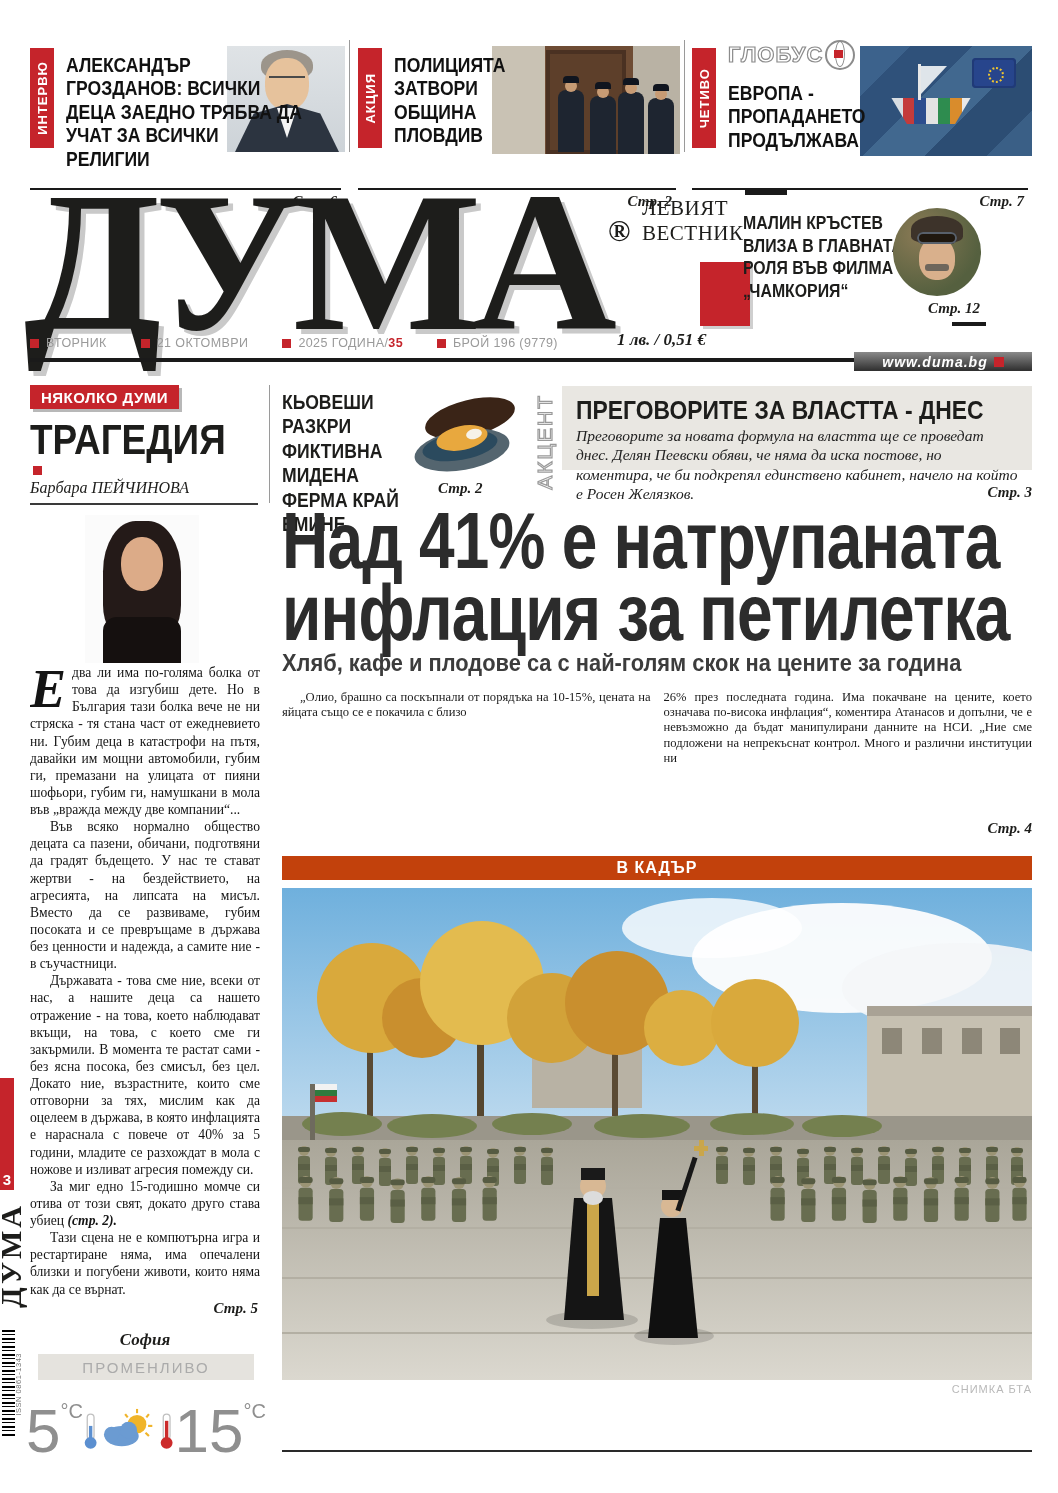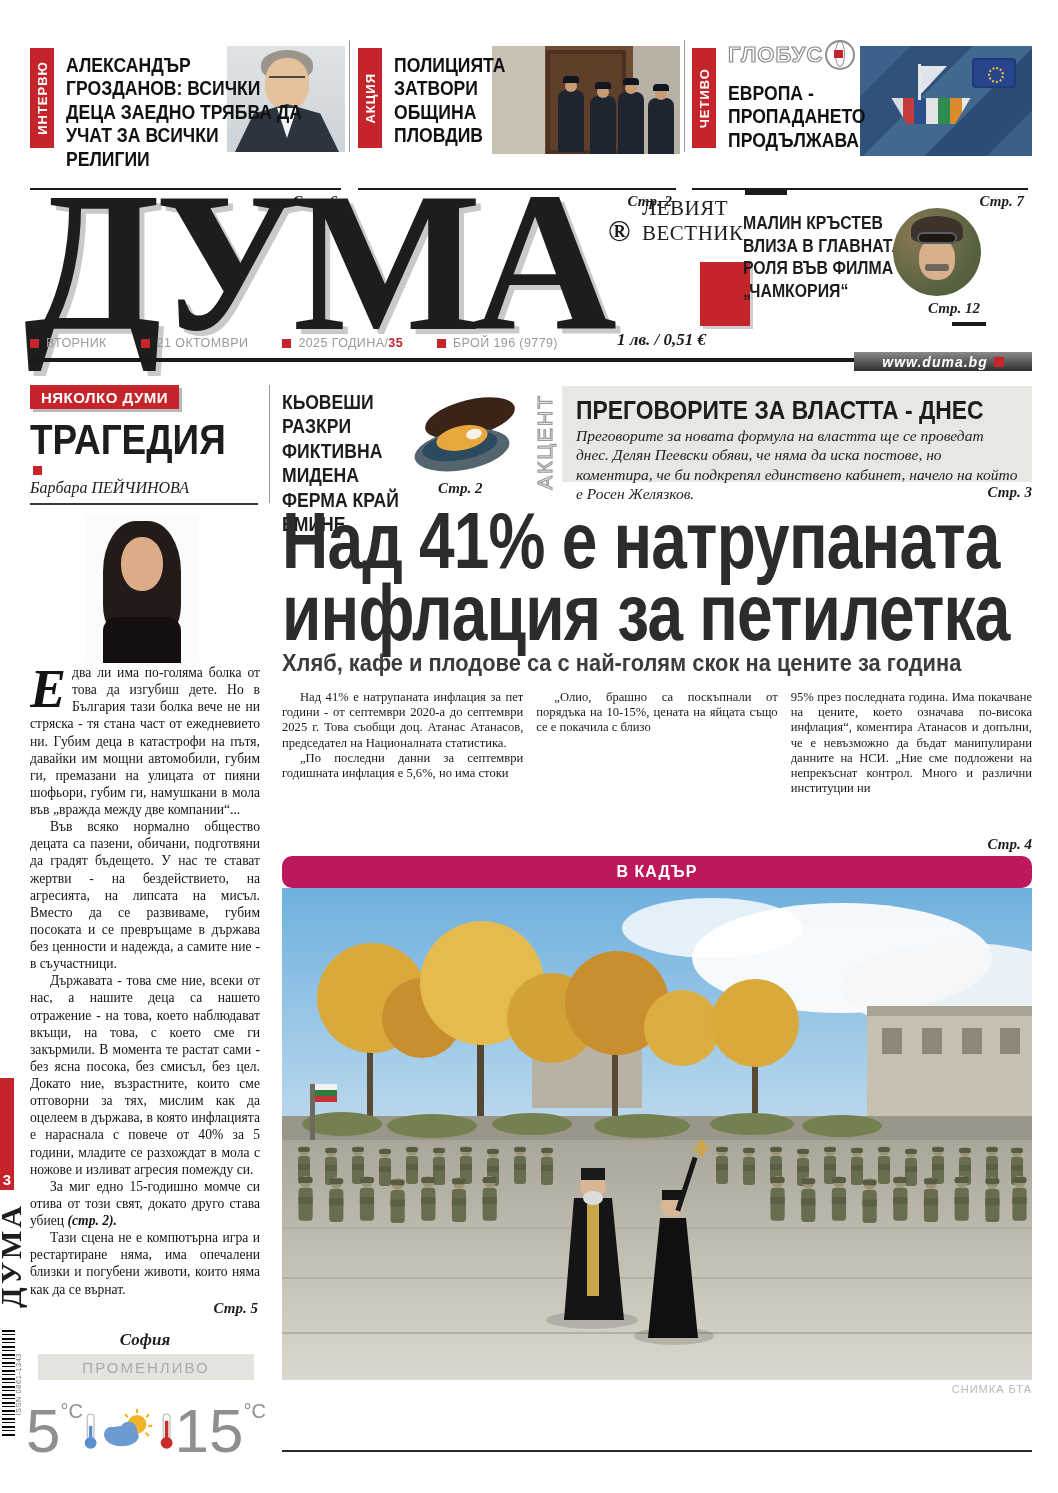--- a/index.html
+++ b/index.html
@@ -68,53 +68,53 @@
   .op-title{left:30px;top:416px;font-weight:bold;font-size:42px;transform:scaleX(.88);transform-origin:left top;}
   .op-bullet{left:33px;top:466px;width:9px;height:9px;background:#c5242b;}
   .op-author{left:30px;top:479px;font-family:"Liberation Serif",serif;font-style:italic;font-size:16px;}
   .op-rule{left:30px;top:503px;width:228px;border-top:2px solid #3a3a3a;}
   .vdiv1{left:269px;top:385px;width:1px;height:118px;background:#9a9a9a;}
   .mussel-title{left:282px;top:390px;width:152px;font-weight:bold;font-size:20px;line-height:1.22;transform:scaleX(.88);transform-origin:left top;}
   .mussel-page{left:438px;top:480px;}
   .mussel-photo{left:400px;top:390px;width:120px;height:90px;}
   .accent-tag{left:533px;top:388px;height:108px;display:flex;align-items:center;}
   .accent-tag span{writing-mode:vertical-rl;transform:rotate(180deg);font-size:21px;letter-spacing:2px;color:#fff;-webkit-text-stroke:1.2px #9a9a9a;}
-  .accent-box{left:562px;top:386px;width:470px;height:96px;background:#e9e7e2;padding:9px 14px;box-sizing:border-box;}
+  .accent-box{left:562px;top:386px;width:470px;height:84px;background:#e9e7e2;padding:9px 14px;box-sizing:border-box;}
   .accent-title{font-weight:bold;font-size:26px;transform:scaleX(.88);transform-origin:left top;white-space:nowrap;}
   .accent-text{font-family:"Liberation Serif",serif;font-style:italic;font-size:15.5px;line-height:1.25;color:#222;}
   .accent-page{right:26px;top:484px;}
 
   
   .h1line{left:282px;font-weight:bold;font-size:80px;line-height:.87;letter-spacing:-1px;color:#2c2c2c;white-space:nowrap;transform:scaleX(.8);transform-origin:left top;}
   .subhead{left:282px;top:650px;font-weight:bold;font-size:23px;color:#3c3c3c;transform:scaleX(.95);transform-origin:left top;white-space:nowrap;}
   .leadcols{left:282px;top:690px;width:750px;height:164px;display:flex;gap:13px;}
   .leadcols .col{flex:1;font-family:"Liberation Serif",serif;font-size:12.6px;line-height:1.21;text-align:justify;color:#1a1a1a;overflow:hidden;}
   .leadcols p{margin:0;text-indent:18px;}
   .leadcols p.ni{text-indent:0;}
-  .lead-page{right:26px;top:820px;margin-top:16px;}
+  .lead-page{right:26px;top:820px;}
 
   
   .op-photo{left:85px;top:515px;width:114px;height:148px;background:#fbfbfb;}
   .op-photo .bhair{position:absolute;left:18px;top:6px;width:78px;height:120px;border-radius:42% 42% 30% 30%;background:#241a18;}
   .op-photo .bface{position:absolute;left:36px;top:22px;width:42px;height:54px;border-radius:48%;background:#dcab88;}
   .op-photo .bbody{position:absolute;left:18px;top:102px;width:78px;height:46px;border-radius:14px 14px 0 0;background:#15100f;}
   .op-body{left:30px;top:664px;width:230px;height:652px;font-family:"Liberation Serif",serif;font-size:13.6px;line-height:1.26;text-align:justify;color:#141414;overflow:hidden;}
   .op-body p{margin:0;text-indent:20px;}
   .op-body p.first{text-indent:0;}
   .dropcap{float:left;font-family:"Liberation Serif",serif;font-style:italic;font-weight:bold;font-size:54px;line-height:.8;padding:4px 6px 0 0;}
   .bi{font-weight:bold;font-style:italic;}
   .op-page{left:30px;top:1300px;width:228px;text-align:right;}
   .wx-city{left:30px;top:1330px;width:230px;text-align:center;font-family:"Liberation Serif",serif;font-style:italic;font-weight:bold;font-size:17px;}
   .wx-bar{left:38px;top:1354px;width:216px;height:26px;background:#e5e3de;display:flex;align-items:center;justify-content:center;color:#ababab;font-size:15px;letter-spacing:2px;}
   .wx-row{left:26px;top:1386px;width:240px;height:90px;display:flex;align-items:center;justify-content:space-between;}
   .wx-t{font-size:62px;color:#8f8f8f;line-height:1;}
   .wx-t sup{font-size:20px;vertical-align:34px;color:#8f8f8f;}
 
   
-  .vkadur{left:282px;top:856px;width:750px;height:32px;background:#be185d;color:#fff;font-weight:bold;font-size:16px;letter-spacing:1px;display:flex;align-items:center;justify-content:center;border-radius:10px;}
+  .vkadur{left:282px;top:856px;width:750px;height:24px;background:#c2410c;color:#fff;font-weight:bold;font-size:16px;letter-spacing:1px;display:flex;align-items:center;justify-content:center;}
   .bigphoto{left:282px;top:888px;width:750px;height:492px;}
   .credit{right:26px;top:1383px;font-size:11px;color:#b9b9b9;letter-spacing:1px;}
   .caption{left:282px;top:1398px;width:750px;font-family:"Liberation Serif",serif;font-style:italic;font-weight:bold;font-size:16.5px;line-height:1.28;color:#141414;}
   .caprule{left:282px;top:1450px;width:750px;border-top:2px solid #2a2a2a;}
 
   
   .spine-red{left:0;top:1078px;width:14px;height:112px;background:#c5242b;display:flex;align-items:flex-end;justify-content:center;}
   .spine-red span{color:#fff;font-weight:bold;font-size:15px;padding-bottom:2px;}
   .spine-duma{left:-6px;top:1196px;height:120px;display:flex;align-items:center;}
   .spine-duma span{writing-mode:vertical-rl;transform:rotate(180deg);font-family:"Liberation Serif",serif;font-weight:bold;font-size:30px;letter-spacing:3px;color:#1d1d1b;}
@@ -247,28 +247,24 @@
     <div class="accent-title">ПРЕГОВОРИТЕ ЗА ВЛАСТТА - ДНЕС</div>
     <div class="accent-text">Преговорите за новата формула на властта ще се проведат днес. Делян Пеевски обяви, че няма да иска постове, но коментира, че би подкрепял единствено кабинет, начело на който е Росен Желязков.</div>
   </div>
   <div class="abs pageref accent-page">Стр. 3</div>
 
   <div class="abs h1line" style="top:506px;">Над 41% е натрупаната</div>
   <div class="abs h1line" style="top:578px;">инфлация за петилетка</div>
   <div class="abs subhead">Хляб, кафе и плодове са с най-голям скок на цените за година</div>
   <div class="abs leadcols">
     <div class="col">
-      <p>Над 41% е натрупаната инфлация за пет години - от септември 2020-а до септември 2025 г. Това съобщи доц. Атанас Атанасов, председател на Националната статистика.</p>
-      <p>„По последни данни за септември годишната инфлация е 5,6%, но има стоки</p>
+      <p>„Олио, брашно са поскъпнали от порядъка на 10-15%, цената на яйцата също се е покачила с близо</p>
     </div>
     <div class="col">
-      <p>„Олио, брашно са поскъпнали от порядъка на 10-15%, цената на яйцата също се е покачила с близо</p>
-    </div>
-    <div class="col">
-      <p class="ni">95% през последната година. Има покачване на цените, което означава по-висока инфлация“, коментира Атанасов и допълни, че е невъзможно да бъдат манипулирани данните на НСИ. „Ние сме подложени на непрекъснат контрол. Много и различни институции ни</p>
+      <p class="ni">26% през последната година. Има покачване на цените, което означава по-висока инфлация“, коментира Атанасов и допълни, че е невъзможно да бъдат манипулирани данните на НСИ. „Ние сме подложени на непрекъснат контрол. Много и различни институции ни</p>
     </div>
   </div>
   <div class="abs pageref lead-page">Стр. 4</div>
 
   <div class="abs op-photo">
       <div class="bhair"></div>
       <div class="bface"></div>
       <div class="bbody"></div>
     </div>
   <div class="abs op-body">

